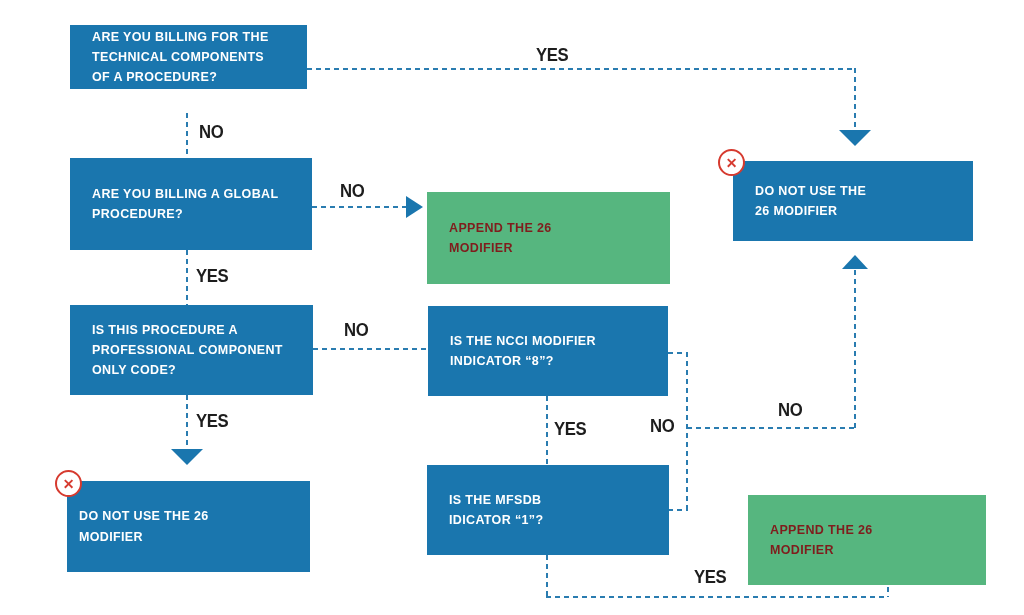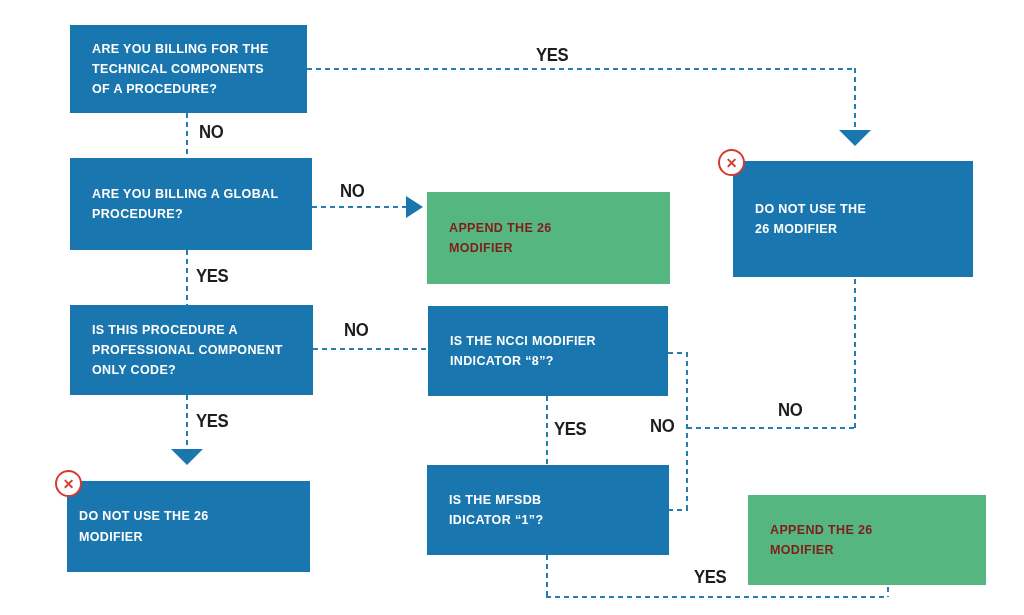--- a/index.html
+++ b/index.html
@@ -72,37 +72,37 @@
   <div class="arr up small" style="left:842px;top:255px;"></div>
   <div class="edge-label" style="left:650px;top:415px;">NO</div>
   <div class="edge-label" style="left:778px;top:399px;">NO</div>
 
   <div class="vl" style="left:546px;top:555px;height:42px;"></div>
   <div class="hl" style="left:546px;top:596px;width:342px;"></div>
   <div class="vl" style="left:887px;top:578px;height:19px;"></div>
   <div class="arr up" style="left:874px;top:561px;"></div>
   <div class="edge-label" style="left:694px;top:566px;">YES</div>
 
-  <div class="node blue" style="left:70px;top:25px;width:237px;height:88px;">
+  <div class="node blue" style="left:70px;top:25px;width:237px;height:64px;">
     <span>ARE YOU BILLING FOR THE
 TECHNICAL COMPONENTS
 OF A PROCEDURE?</span>
   </div>
 
   <div class="node blue" style="left:70px;top:158px;width:242px;height:92px;">
     <span>ARE YOU BILLING A GLOBAL
 PROCEDURE?</span>
   </div>
 
   <div class="node green" style="left:427px;top:160px;width:243px;height:92px;">
     <span>APPEND THE 26
 MODIFIER</span>
   </div>
 
-  <div class="node blue" style="left:733px;top:161px;width:240px;height:116px;">
+  <div class="node blue" style="left:733px;top:161px;width:240px;height:80px;">
     <span>DO NOT USE THE
 26 MODIFIER</span>
   </div>
 
   <div class="node blue" style="left:70px;top:305px;width:243px;height:90px;">
     <span>IS THIS PROCEDURE A
 PROFESSIONAL COMPONENT
 ONLY CODE?</span>
   </div>
 

